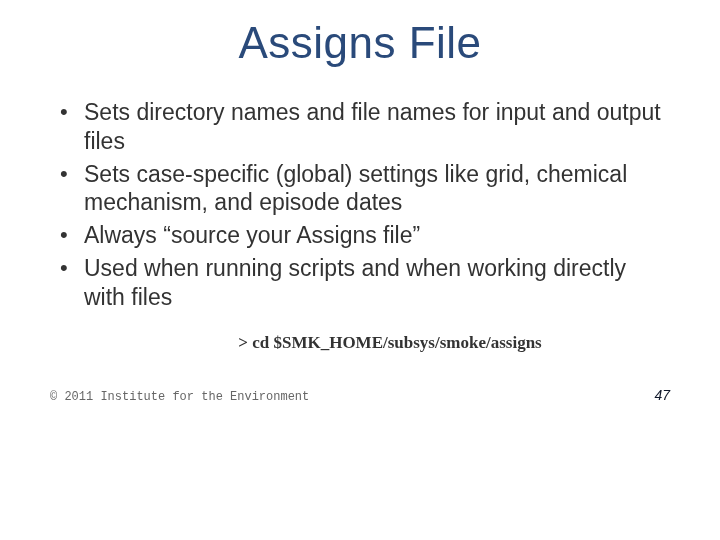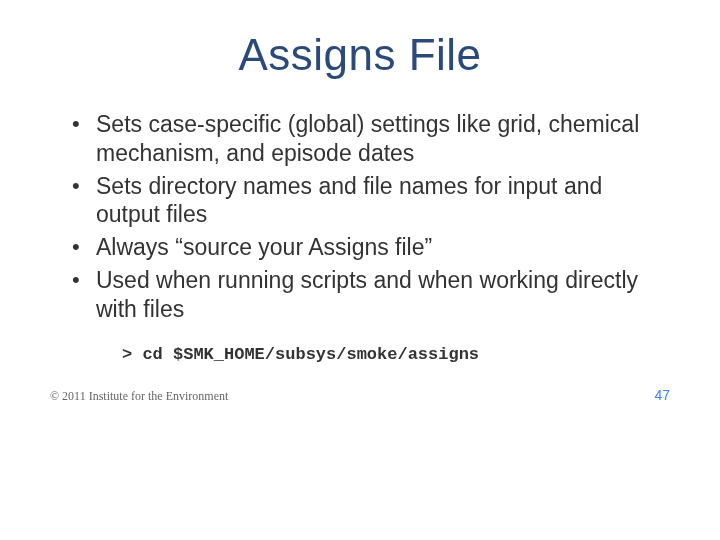--- a/index.html
+++ b/index.html
@@ -1,21 +1,21 @@
 <!DOCTYPE html>
 <html><head>
 <meta charset="utf-8">
 <style>
   * { margin: 0; padding: 0; box-sizing: border-box; }
   html, body { width: 720px; height: 540px; background: #fff; font-family: Tahoma, Verdana, Arial, sans-serif; overflow: hidden; }
   .slide {
     width: 720px;
     height: 432px;
     position: relative;
-    padding: 12px;
+    padding: 0;
   }
   .title {
     text-align: center;
     font-size: 44px;
     color: #2a4a7a;
     font-weight: 400;
     padding-top: 18px;
     padding-bottom: 10px;
     letter-spacing: 0.5px;
   }
@@ -36,56 +36,58 @@
   ul.bullets > li::before {
     content: "•";
     position: absolute;
     left: 10px;
     top: 0;
     color: #333;
     font-size: 22px;
   }
   .commands {
     padding: 16px 0 0 60px;
-    font-family: Liberation Mono, monospace;
+    font-family: Liberation Serif, serif;
     font-size: 17px;
     font-weight: 700;
     color: #333;
     line-height: 1.4;
+    text-align: center;
   }
   .footer {
     position: absolute;
     bottom: 28px;
     left: 50px;
     right: 50px;
     display: flex;
     justify-content: space-between;
     align-items: baseline;
   }
   .copyright {
     font-size: 12px;
     color: #666;
-    font-family: Liberation Serif, serif;
+    font-family: Liberation Mono, monospace;
   }
   .pagenum {
     font-size: 14px;
-    color: #3b82f6;
+    color: #0f172a;
     font-family: Arial, sans-serif;
+    font-style: italic;
   }
 </style>
 </head>
 <body>
 
 <div class="slide">
   <h1 class="title">Assigns File</h1>
 
   <div class="content">
     <ul class="bullets">
+      <li>Sets directory names and file names for input and output files</li>
       <li>Sets case-specific (global) settings like grid, chemical mechanism, and episode dates</li>
-      <li>Sets directory names and file names for input and output files</li>
       <li>Always “source your Assigns file”</li>
       <li>Used when running scripts and when working directly with files</li>
     </ul>
     <div class="commands">
       <div>&gt; cd $SMK_HOME/subsys/smoke/assigns</div>
     </div>
   </div>
 
   <div class="footer">
     <span class="copyright">© 2011 Institute for the Environment</span>

